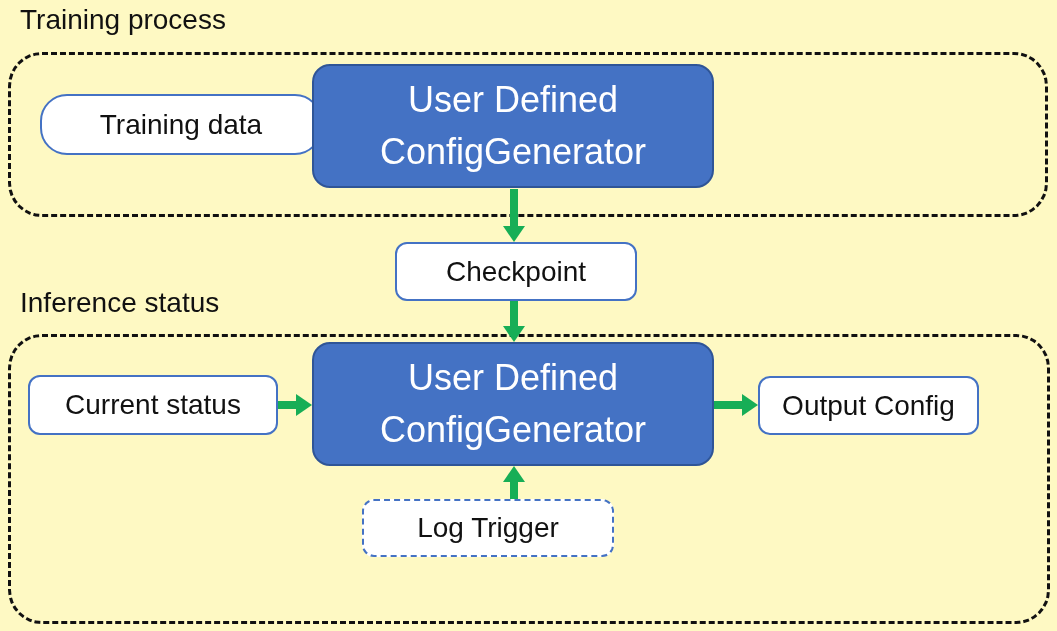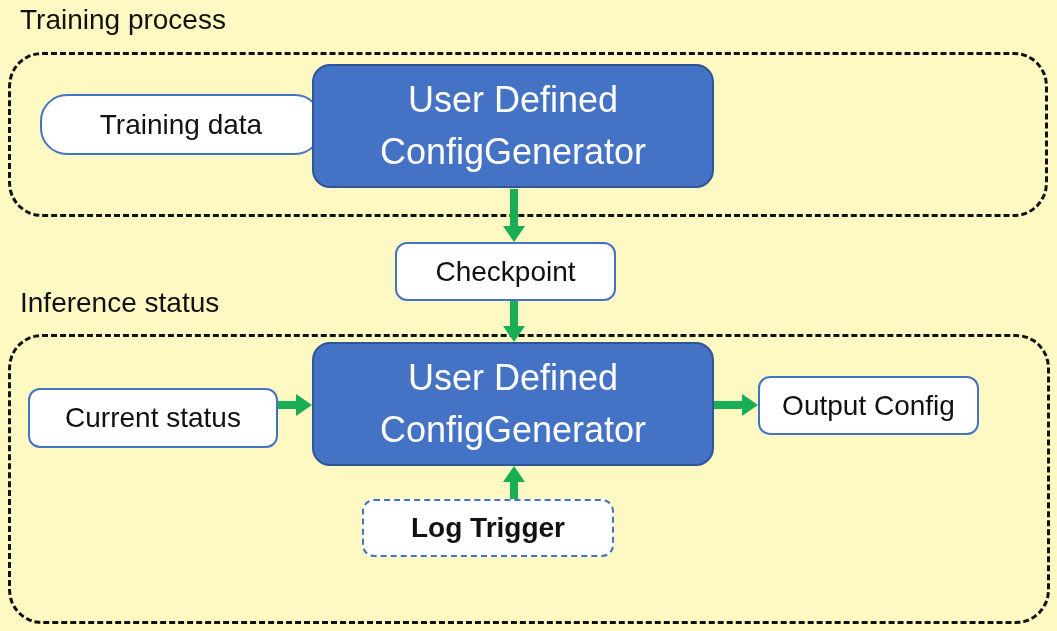--- a/index.html
+++ b/index.html
@@ -47,21 +47,20 @@
     background: #ffffff;
     border: 2px dashed var(--c-outline_blue, #4472C4);
     border-radius: 12px;
     box-sizing: border-box;
     display: flex;
     align-items: center;
     justify-content: center;
     font-size: 28px;
     color: var(--c-text_dark, #111);
     white-space: nowrap;
-    font-weight: bold;
   }
   .blue-box {
     position: absolute;
     background: var(--c-box_fill, #4472C4);
     border: 2.5px solid var(--c-box_border, #2F5597);
     border-radius: 18px;
     box-sizing: border-box;
     display: flex;
     flex-direction: column;
     align-items: center;
@@ -142,25 +141,25 @@
 
   <div class="white-box" style="left:40px; top:94px; width:282px; height:61px;border-radius:27px;">
     <span>Training data</span>
   </div>
 
   <div class="blue-box" style="left:312px; top:64px; width:402px; height:124px;">
     <span>User Defined</span>
     <span>ConfigGenerator</span>
   </div>
 
-  <div class="white-box" style="left:395px; top:242px; width:221px; height:59px;">
+  <div class="white-box" style="left:395px; top:242px; width:242px; height:59px;">
     <span>Checkpoint</span>
   </div>
 
-  <div class="white-box" style="left:28px; top:388px; width:250px; height:60px;">
+  <div class="white-box" style="left:28px; top:375px; width:250px; height:60px;">
     <span>Current status</span>
   </div>
 
   <div class="blue-box" style="left:312px; top:342px; width:402px; height:124px;">
     <span>User Defined</span>
     <span>ConfigGenerator</span>
   </div>
 
   <div class="white-box" style="left:758px; top:376px; width:221px; height:59px;">
     <span>Output Config</span>

